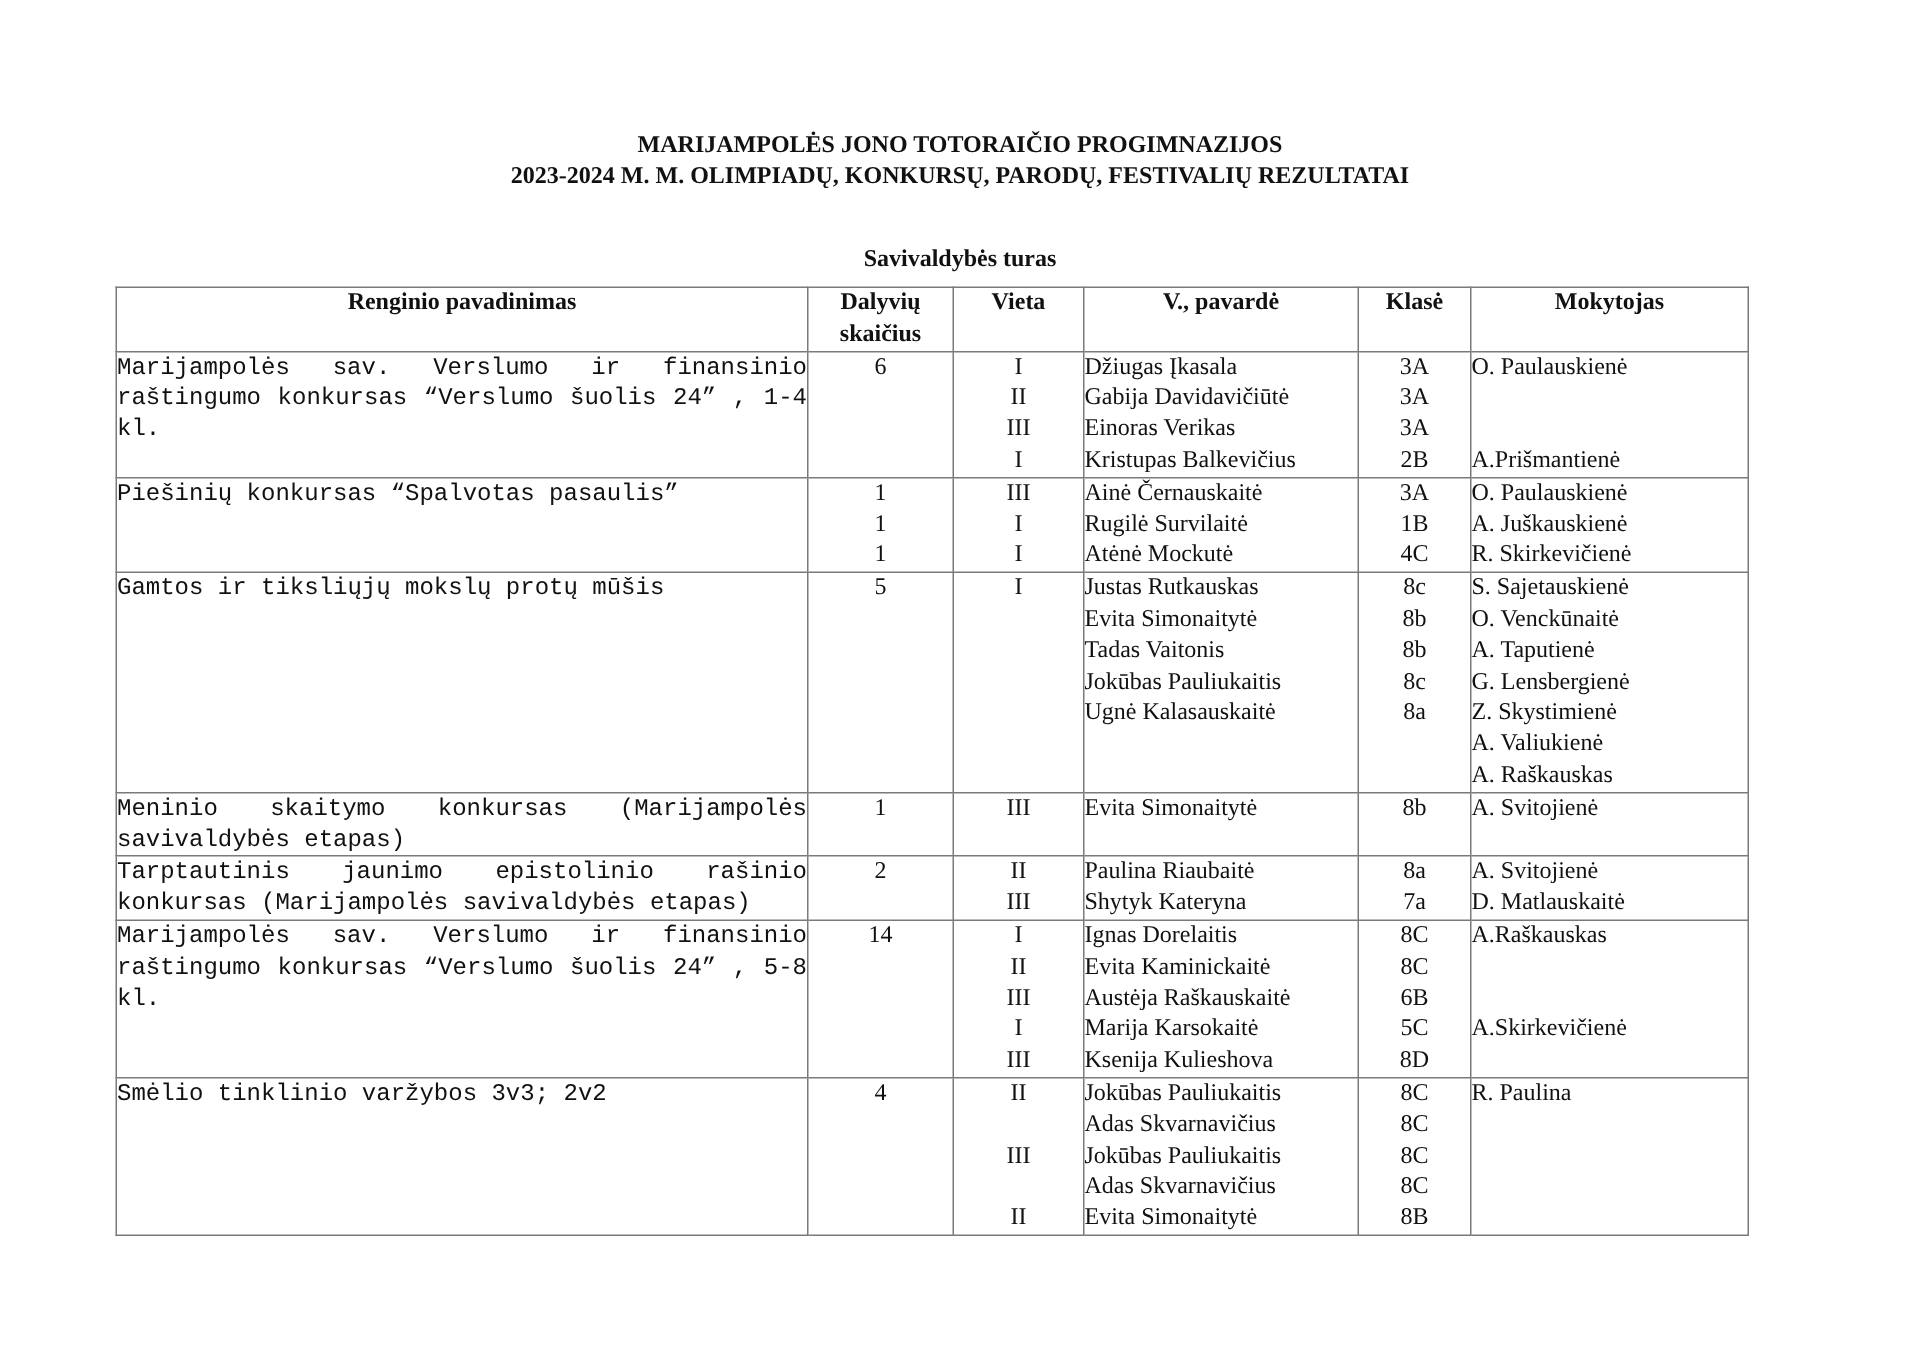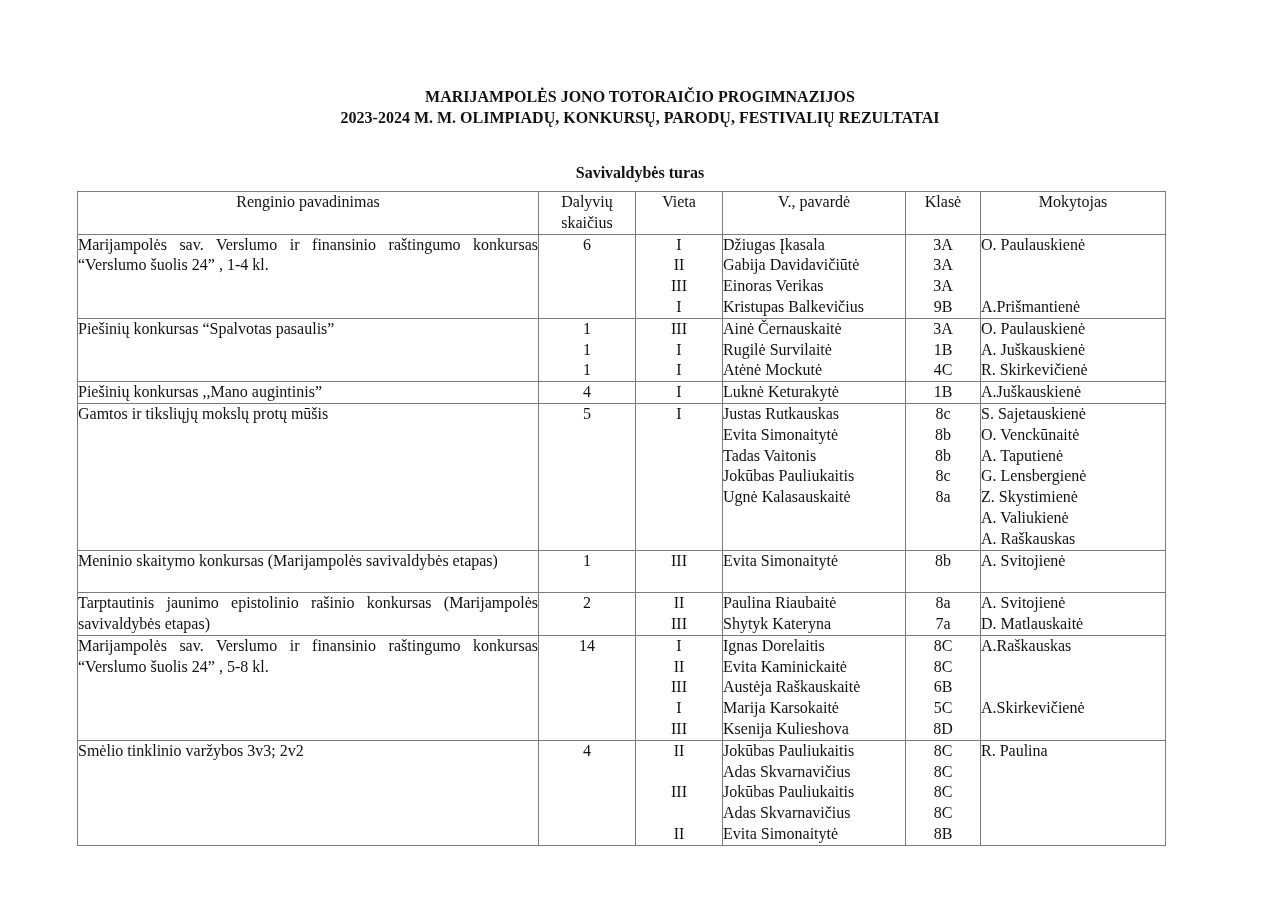--- a/index.html
+++ b/index.html
@@ -36,21 +36,21 @@
       font-size: 16px;
       line-height: 20.8px;
     }
     table.results th,
     table.results td {
       border: 1px solid #7a7a7a;
       vertical-align: top;
       padding: 0;
     }
     table.results th {
-      font-weight: normal;
+      font-weight: bold;
       height: 41px;
       padding-top: 0px;
     }
     col.c1 { width: 461px; }
     col.c2 { width: 97px; }
     col.c3 { width: 87px; }
     col.c4 { width: 183px; }
     col.c5 { width: 75px; }
     col.c6 { width: 185px; }
 
@@ -60,21 +60,21 @@
     }
     td.center { text-align: center; }
     td.left { text-align: left; padding-left: 8px; }
     td.left6 { text-align: left; padding-left: 7px; margin-left: 36px; }
     .line {
       display: block;
       height: 20.8px;
       white-space: nowrap;
     }
     .line.empty::after { content: "\00a0"; }
-    .ev-text { display: block; }
+    .ev-text { display: block; font-family: Liberation Mono, monospace; }
   </style>
 </head>
 <body>
 
 <div class="title-block t1">MARIJAMPOLĖS JONO TOTORAIČIO PROGIMNAZIJOS</div>
 <div class="title-block t2">2023-2024 M. M. OLIMPIADŲ, KONKURSŲ, PARODŲ, FESTIVALIŲ REZULTATAI</div>
 <div class="title-block t3">Savivaldybės turas</div>
 
 <table class="results">
   <colgroup>
@@ -118,21 +118,21 @@
         <td class="left">
           <span class="line">Džiugas Įkasala</span>
           <span class="line">Gabija Davidavičiūtė</span>
           <span class="line">Einoras Verikas</span>
           <span class="line">Kristupas Balkevičius</span>
         </td>
         <td class="center">
           <span class="line">3A</span>
           <span class="line">3A</span>
           <span class="line">3A</span>
-          <span class="line">9B</span>
+          <span class="line">2B</span>
         </td>
         <td class="left6">
           <span class="line">O. Paulauskienė</span>
           <span class="line empty"></span>
           <span class="line empty"></span>
           <span class="line">A.Prišmantienė</span>
         </td>
       </tr>
       <tr>
         <td class="ev">
@@ -155,40 +155,20 @@
         </td>
         <td class="center">
           <span class="line">3A</span>
           <span class="line">1B</span>
           <span class="line">4C</span>
         </td>
         <td class="left6">
           <span class="line">O. Paulauskienė</span>
           <span class="line">A. Juškauskienė</span>
           <span class="line">R. Skirkevičienė</span>
-        </td>
-      </tr>
-      <tr>
-        <td class="ev">
-          <span class="ev-text">Piešinių konkursas ,,Mano augintinis”</span>
-        </td>
-        <td class="center">
-          <span class="line">4</span>
-        </td>
-        <td class="center">
-          <span class="line">I</span>
-        </td>
-        <td class="left">
-          <span class="line">Luknė Keturakytė</span>
-        </td>
-        <td class="center">
-          <span class="line">1B</span>
-        </td>
-        <td class="left6">
-          <span class="line">A.Juškauskienė</span>
         </td>
       </tr>
       <tr>
         <td class="ev">
           <span class="ev-text">Gamtos ir tiksliųjų mokslų protų mūšis</span>
         </td>
         <td class="center">
           <span class="line">5</span>
           <span class="line empty"></span>
           <span class="line empty"></span>

